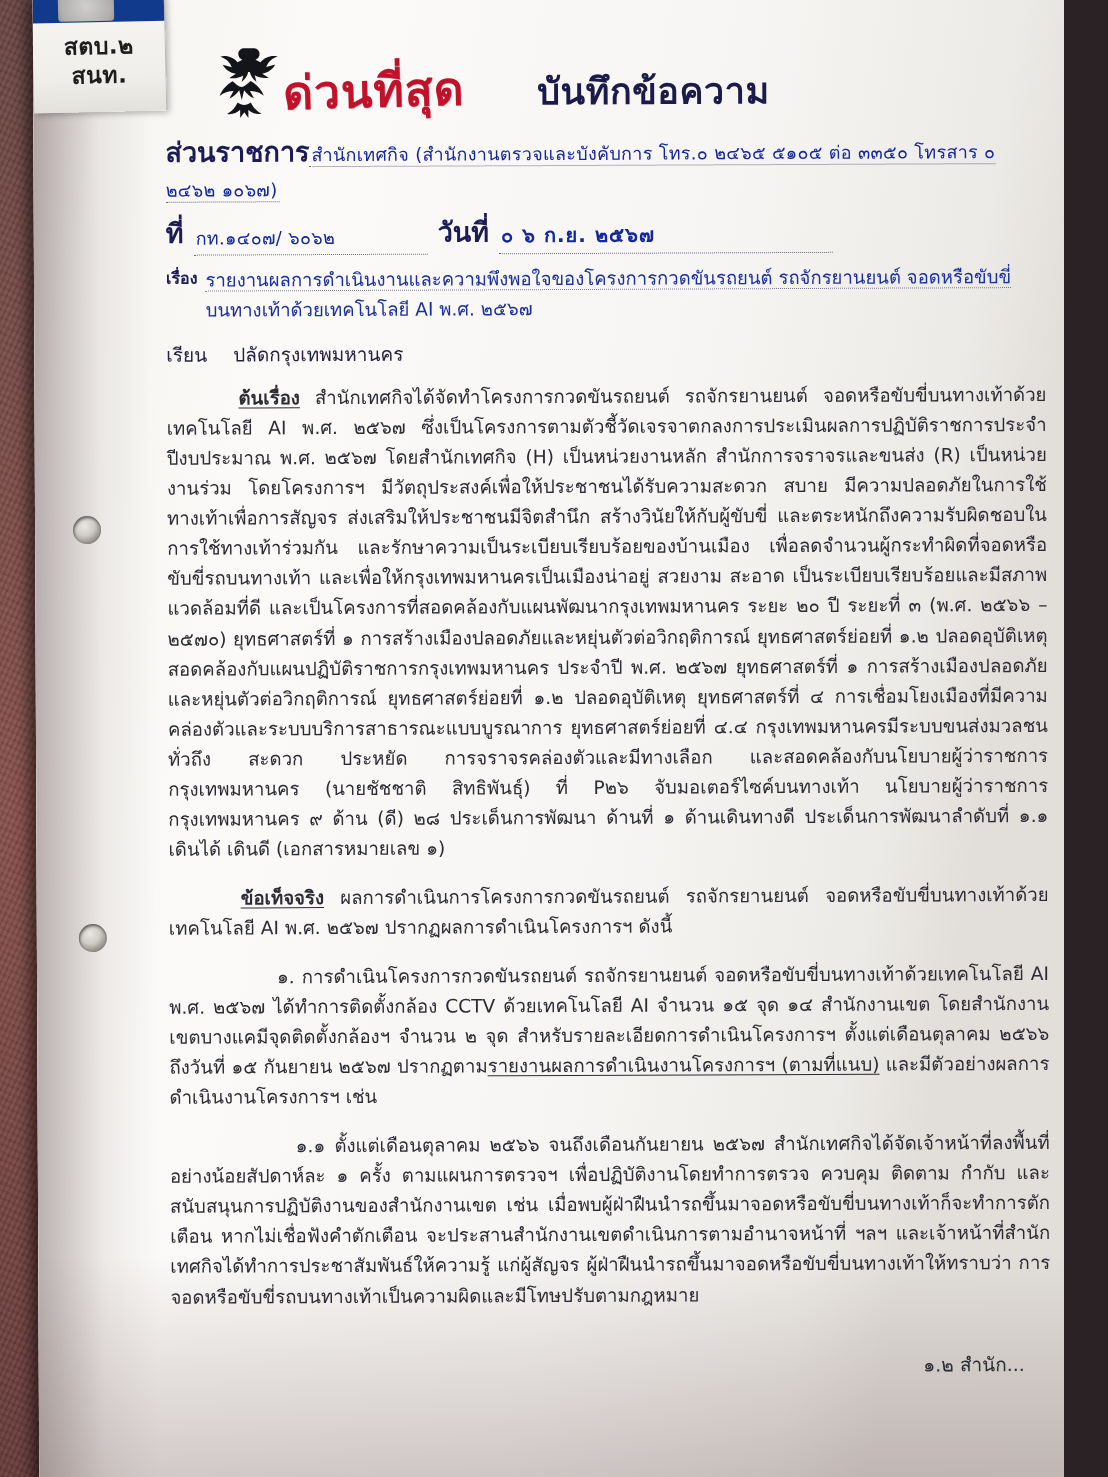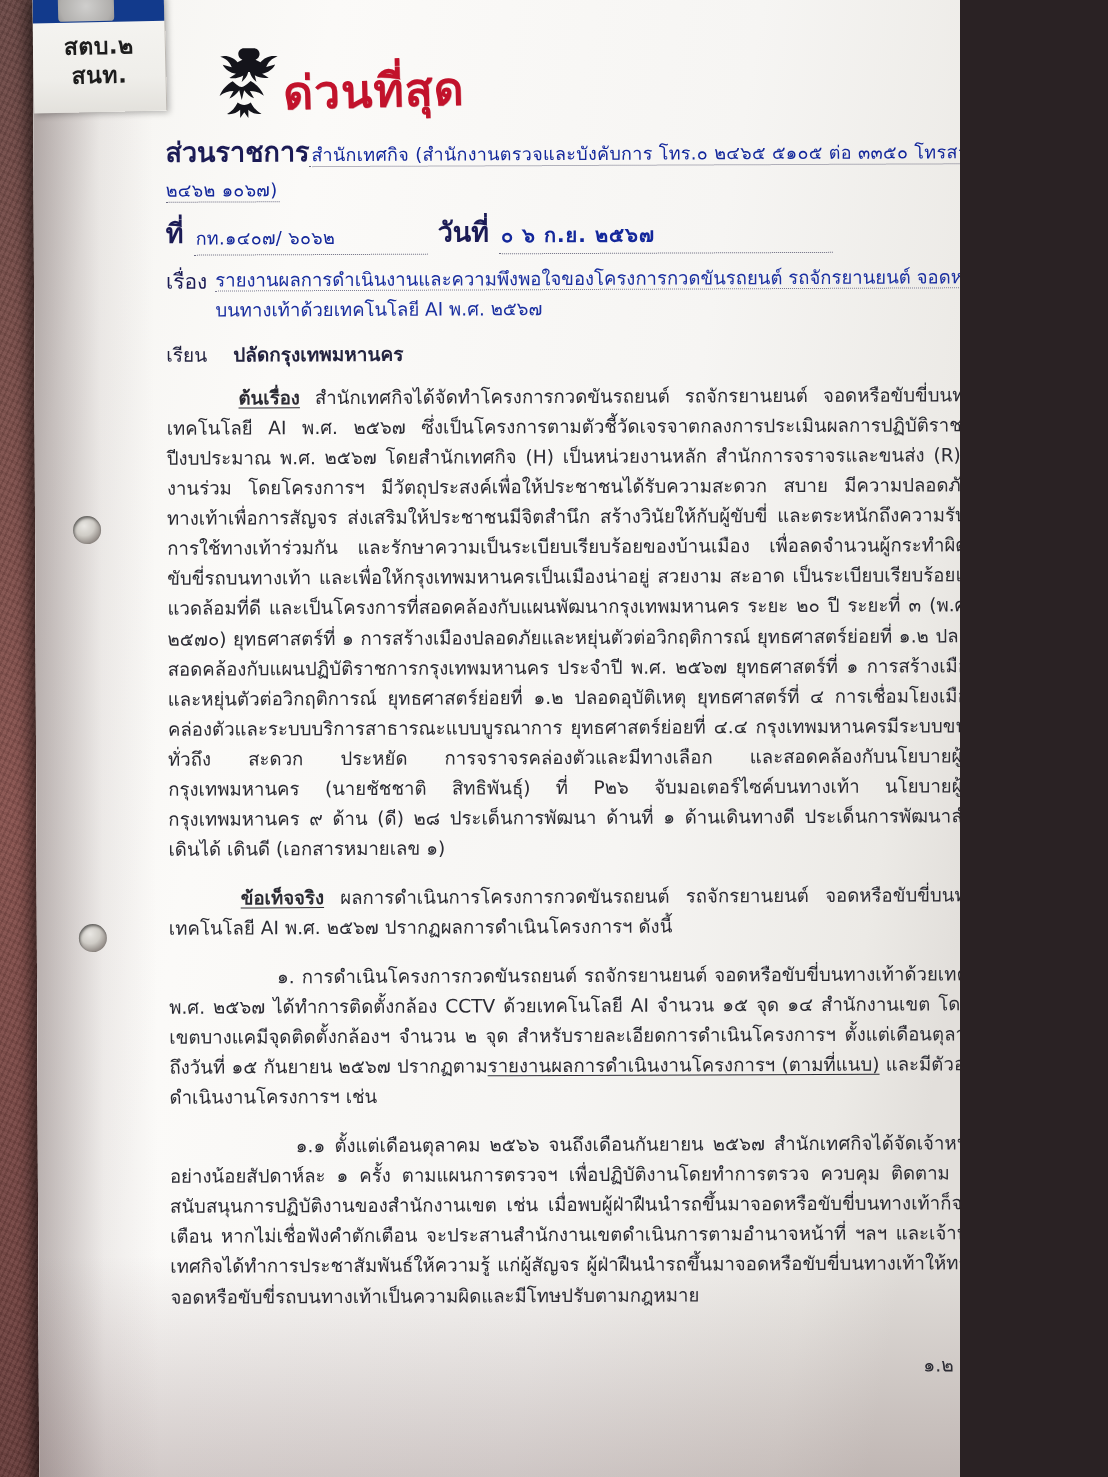--- a/index.html
+++ b/index.html
@@ -10,21 +10,21 @@
   body {
     width: 1108px;
     height: 1477px;
     overflow: hidden;
     font-family: "DejaVu Sans", "Liberation Sans", sans-serif;
   }
 
   
   .scene {
     position: relative;
-    width: 960px;
+    width: 1064px;
     height: 1477px;
     background:
       linear-gradient(180deg, #6d4a47 0%, #7a4f4b 20%, #8a5450 55%, #6a3f3d 100%);
     overflow: hidden;
   }
   .mat-texture {
     position: absolute;
     inset: 0;
     background-image:
       repeating-linear-gradient(115deg, rgba(0,0,0,0.10) 0 2px, rgba(255,255,255,0.03) 2px 5px),
@@ -173,35 +173,35 @@
     align-items: flex-end;
     gap: 10px;
     margin-top: 8px;
   }
 
   .subject {
     margin-top: 10px;
     display: flex;
     gap: 8px;
   }
-  .subject .label { font-weight: 400; color: #1b1b55; font-size: 21px; white-space: nowrap; }
+  .subject .label { font-weight: 700; color: #1b1b55; font-size: 16px; white-space: nowrap; }
   .subject .val {
     color: #1a2fa0;
     font-size: 18.5px;
     line-height: 1.62;
     border-bottom: none;
   }
   .subject .val .u { border-bottom: 1px dotted #7a7a90; }
 
   .to-line {
     margin-top: 14px;
     font-size: 19px;
   }
   .to-line .label { font-weight: 400; color: #23233f; }
-  .to-line .val { margin-left: 26px; color: #23233f; font-weight: bold; }
+  .to-line .val { margin-left: 26px; color: #23233f; }
 
   .para {
     margin-top: 14px;
     text-align: justify;
     text-justify: inter-word;
     font-size: 18.6px;
     line-height: 1.62;
     color: #2b2b33;
   }
   .para .indent { display: inline-block; width: 72px; }
@@ -251,20 +251,21 @@
 
       <div class="head-row">
         <svg class="garuda" viewBox="0 0 100 100">
           <g fill="#14141b">
             <path d="M50 6 c-4 0 -7 3 -7 7 c0 3 2 6 5 7 l-6 3 c-5 -6 -13 -9 -21 -7 c7 2 12 7 14 13 l-11 -3 c3 6 9 10 16 11 l-8 5 c6 1 12 0 17 -3 l-2 8 c4 -3 7 -7 8 -12 l2 0 c1 5 4 9 8 12 l-2 -8 c5 3 11 4 17 3 l-8 -5 c7 -1 13 -5 16 -11 l-11 3 c2 -6 7 -11 14 -13 c-8 -2 -16 1 -21 7 l-6 -3 c3 -1 5 -4 5 -7 c0 -4 -3 -7 -7 -7 z"></path>
             <path d="M36 46 c-7 4 -13 10 -16 18 c5 -4 11 -6 17 -6 l-5 9 c5 -2 9 -6 12 -10 l3 12 l3 -12 c3 4 7 8 12 10 l-5 -9 c6 0 12 2 17 6 c-3 -8 -9 -14 -16 -18 c-4 3 -7 7 -11 7 c-4 0 -7 -4 -11 -7 z"></path>
             <path d="M42 72 c-3 6 -7 11 -13 14 c6 1 12 -1 16 -5 l0 10 l5 -7 l5 7 l0 -10 c4 4 10 6 16 5 c-6 -3 -10 -8 -13 -14 c-5 4 -11 4 -16 0 z"></path>
           </g>
         </svg>
         <div class="urgent">ด่วนที่สุด</div>
+        <div class="memo-title">บันทึกข้อความ</div>
       </div>
 
       <div class="field-line">
         <span class="fld-label">ส่วนราชการ</span><span class="hand hand-blue">สำนักเทศกิจ (สำนักงานตรวจและบังคับการ โทร.๐ ๒๔๖๕ ๕๑๐๕ ต่อ ๓๓๕๐ โทรสาร ๐ ๒๔๖๒ ๑๐๖๗)</span>
       </div>
 
       <div class="row-two">
         <span class="fld-label">ที่</span>
         <span class="hand hand-blue" style="min-width:230px;display:inline-block;">กท.๑๔๐๗/ ๖๐๖๒</span>
         <span class="fld-label" style="">วันที่</span>

